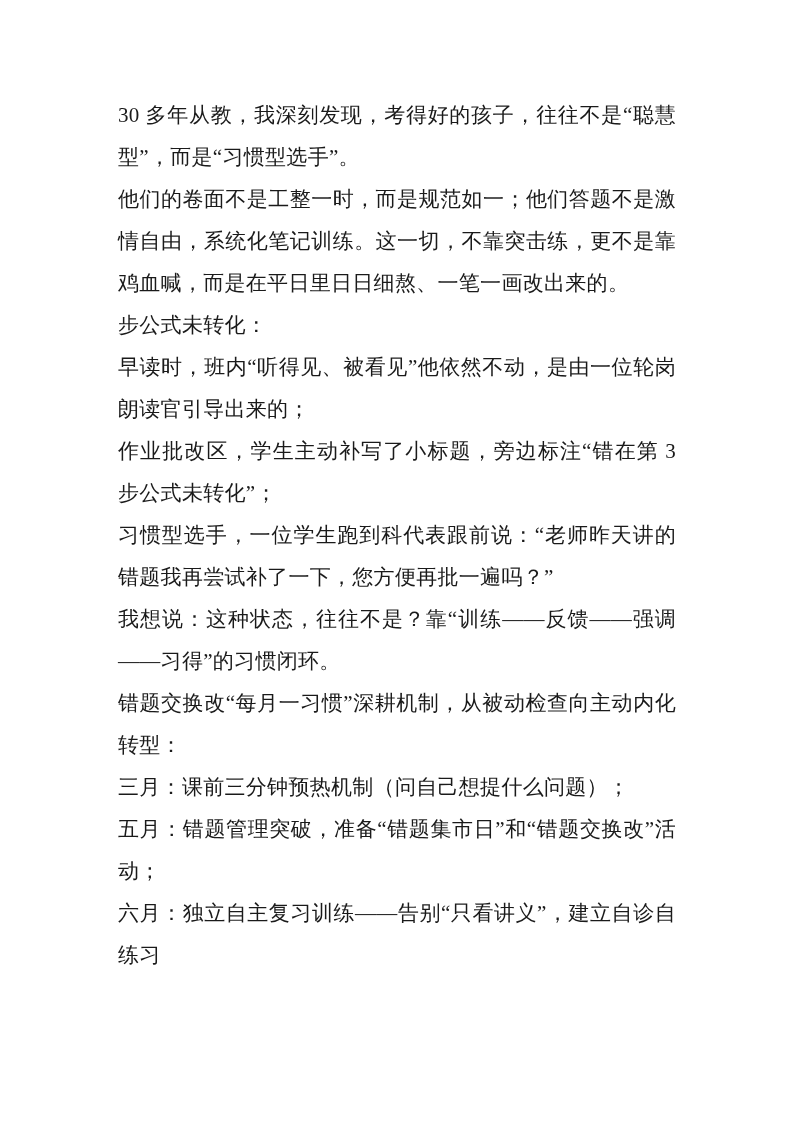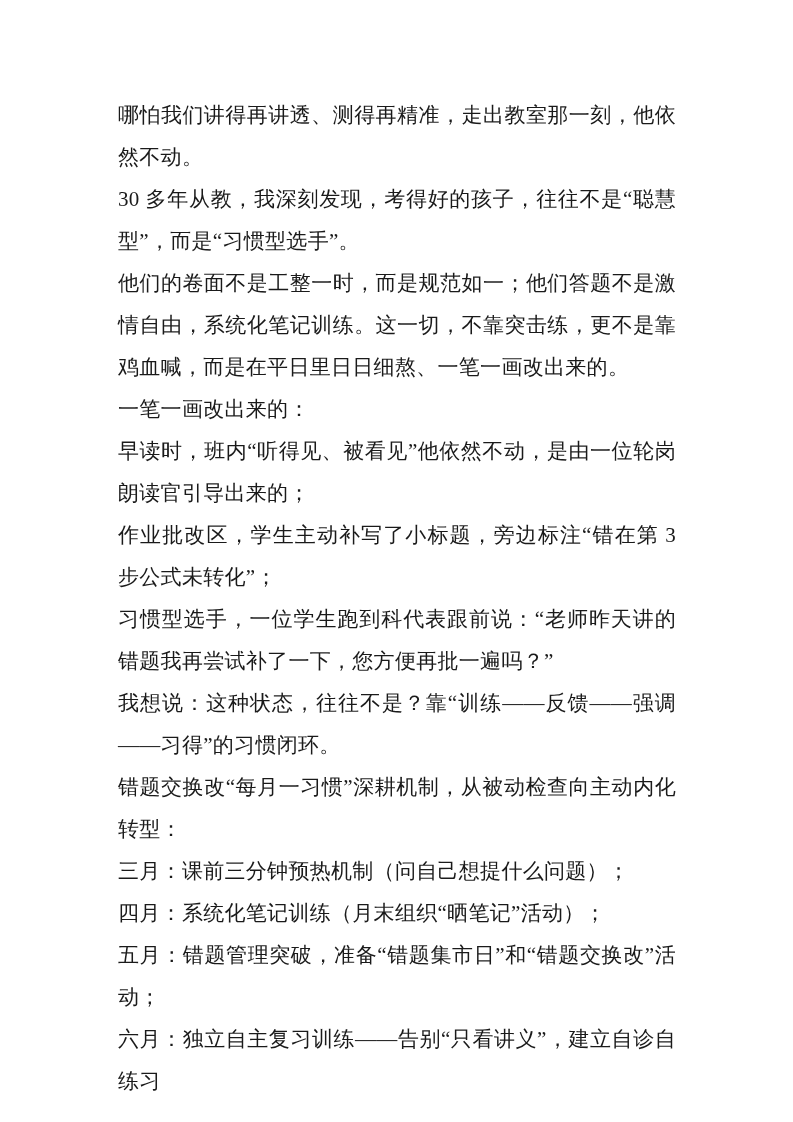--- a/index.html
+++ b/index.html
@@ -33,27 +33,25 @@
     text-justify: inter-character;
     word-break: break-all;
     letter-spacing: 0.3px;
   }
 </style>
 </head>
 <body style="background: rgb(255, 255, 255);">
 
 <div class="page">
   <div class="text-block" style="color: rgb(26, 26, 26);">
-      <p class="para">哪怕我们讲得再讲透、测得再精准，走出教室那一刻，他依然不动。</p>
       <p class="para">30 多年从教，我深刻发现，考得好的孩子，往往不是“聪慧型”，而是“习惯型选手”。</p>
       <p class="para">他们的卷面不是工整一时，而是规范如一；他们答题不是激情自由，系统化笔记训练。这一切，不靠突击练，更不是靠鸡血喊，而是在平日里日日细熬、一笔一画改出来的。</p>
-      <p class="para">一笔一画改出来的：</p>
+      <p class="para">步公式未转化：</p>
       <p class="para">早读时，班内“听得见、被看见”他依然不动，是由一位轮岗朗读官引导出来的；</p>
       <p class="para">作业批改区，学生主动补写了小标题，旁边标注“错在第 3 步公式未转化”；</p>
       <p class="para">习惯型选手，一位学生跑到科代表跟前说：“老师昨天讲的错题我再尝试补了一下，您方便再批一遍吗？”</p>
       <p class="para">我想说：这种状态，往往不是？靠“训练——反馈——强调——习得”的习惯闭环。</p>
       <p class="para">错题交换改“每月一习惯”深耕机制，从被动检查向主动内化转型：</p>
       <p class="para">三月：课前三分钟预热机制（问自己想提什么问题）；</p>
-      <p class="para">四月：系统化笔记训练（月末组织“晒笔记”活动）；</p>
       <p class="para">五月：错题管理突破，准备“错题集市日”和“错题交换改”活动；</p>
       <p class="para">六月：独立自主复习训练——告别“只看讲义”，建立自诊自练习</p>
     </div>
 </div>
 
 </body></html>

